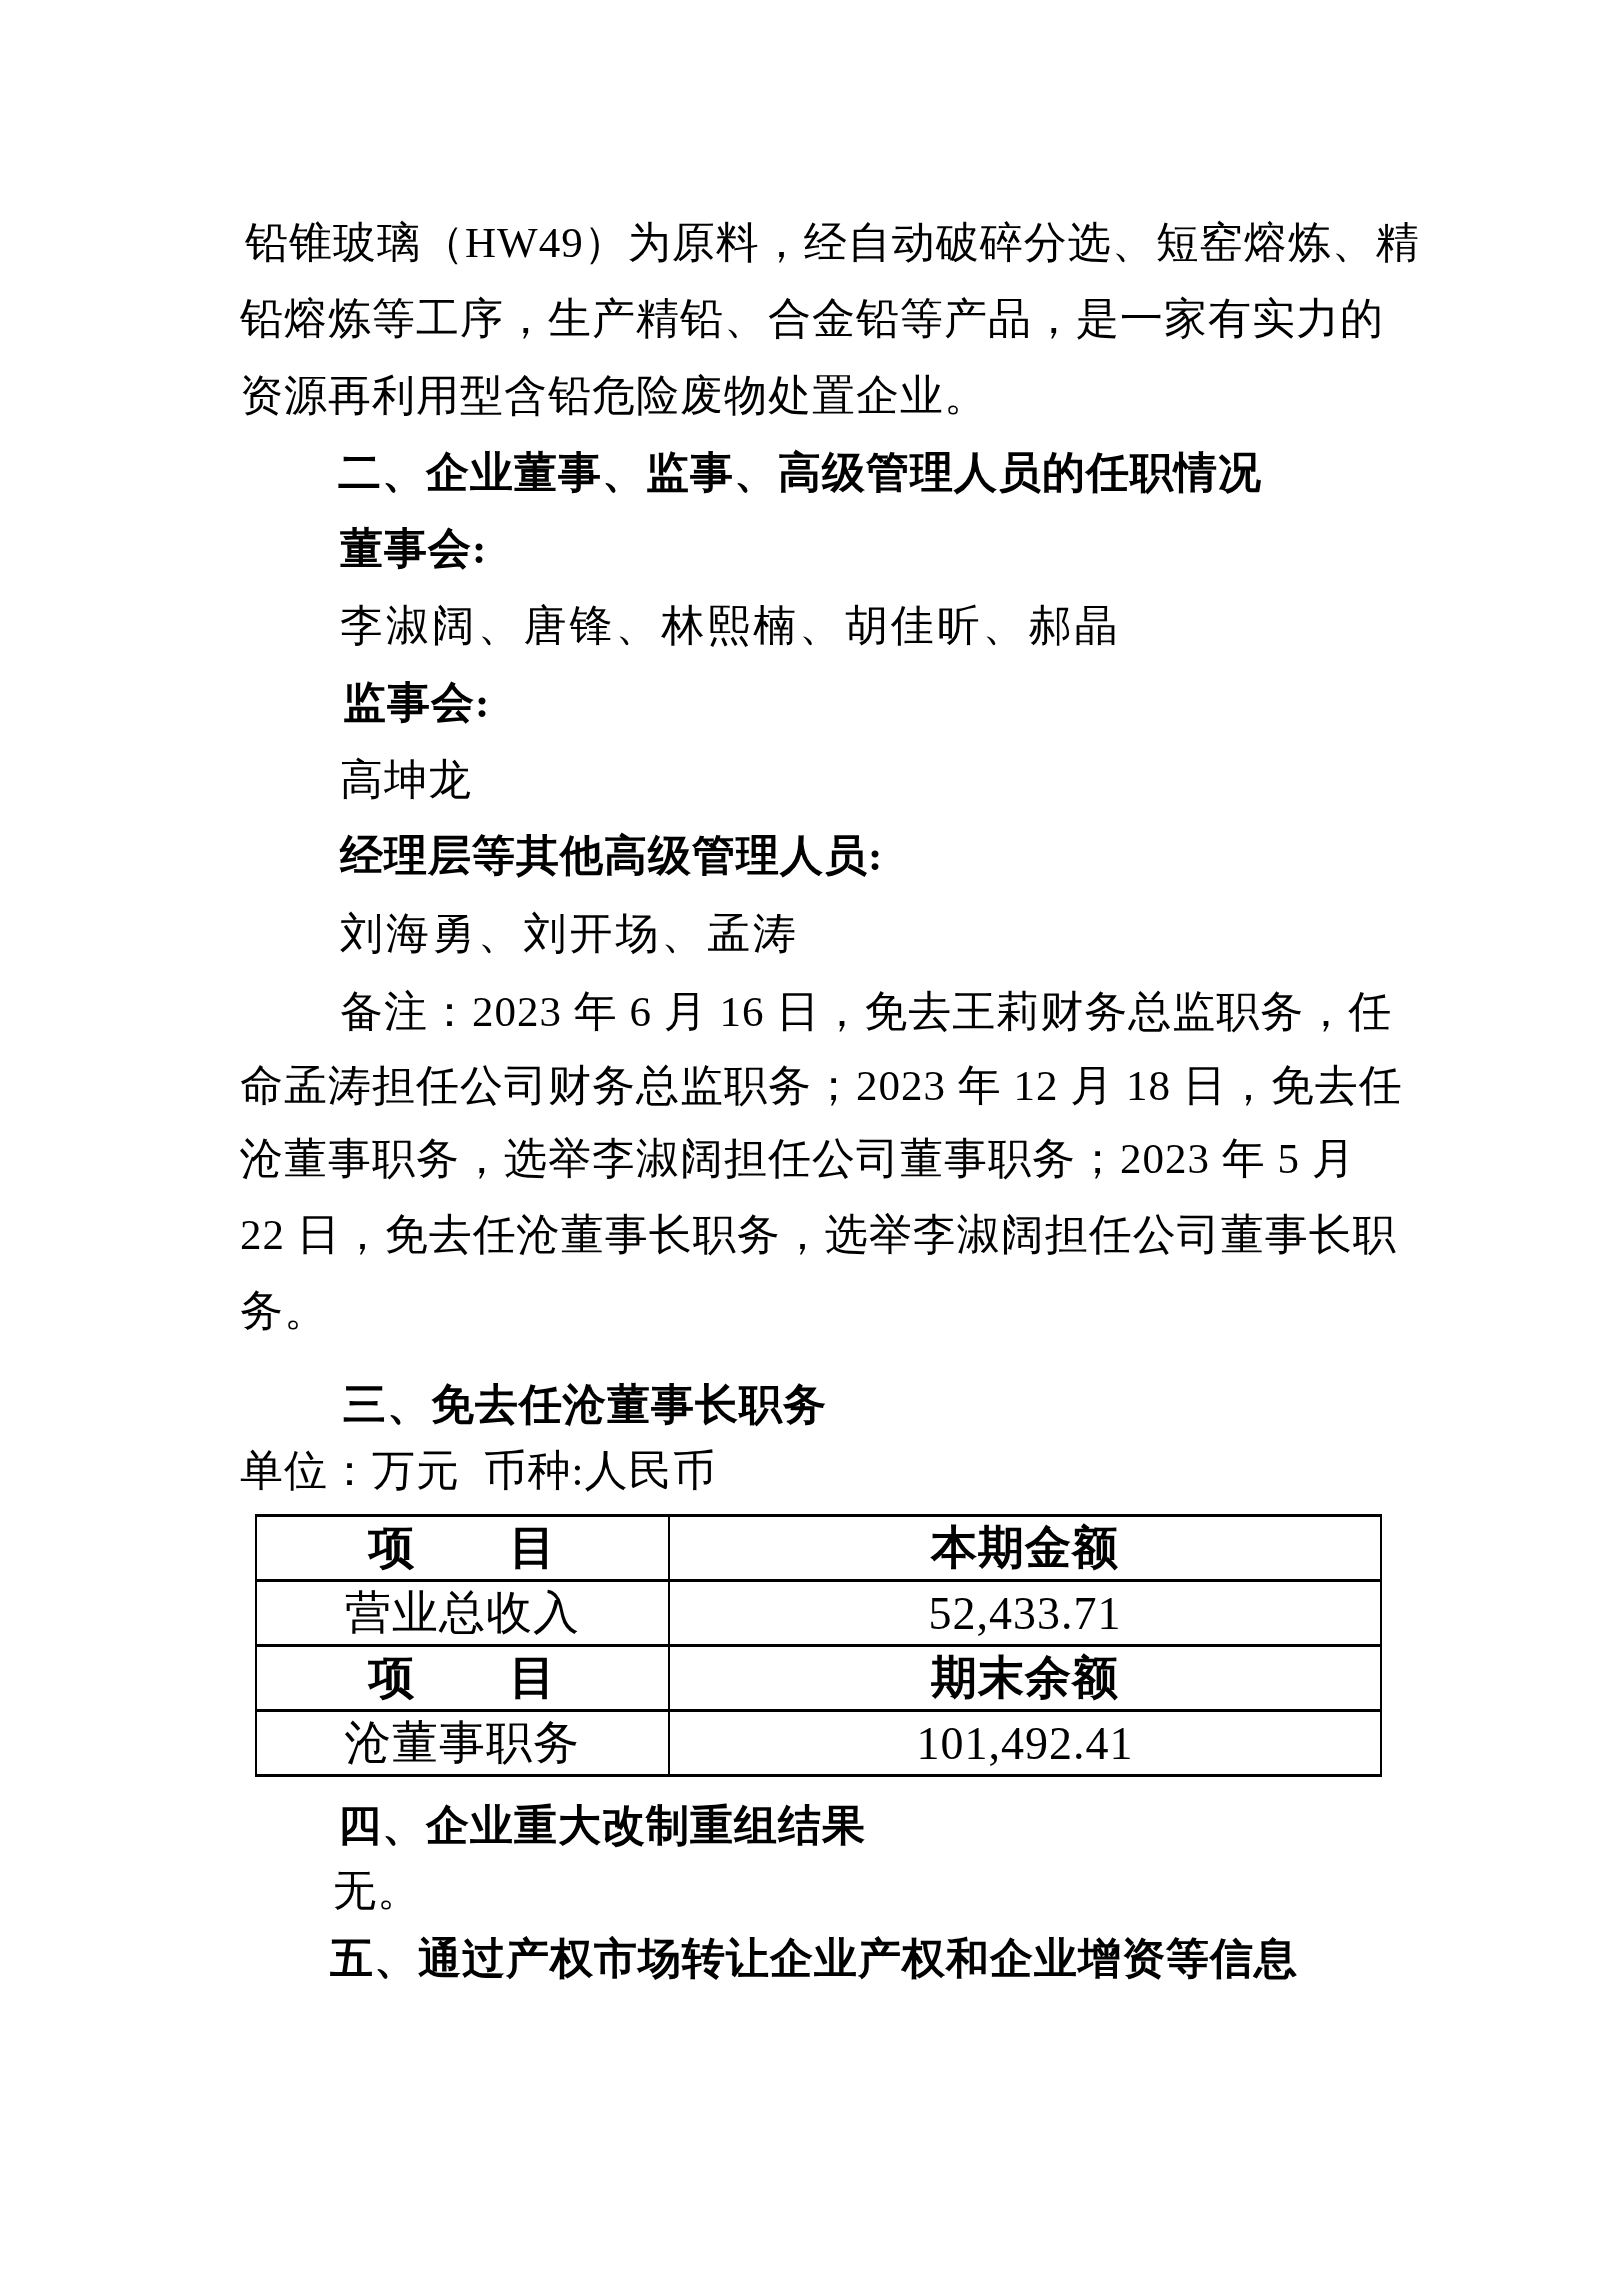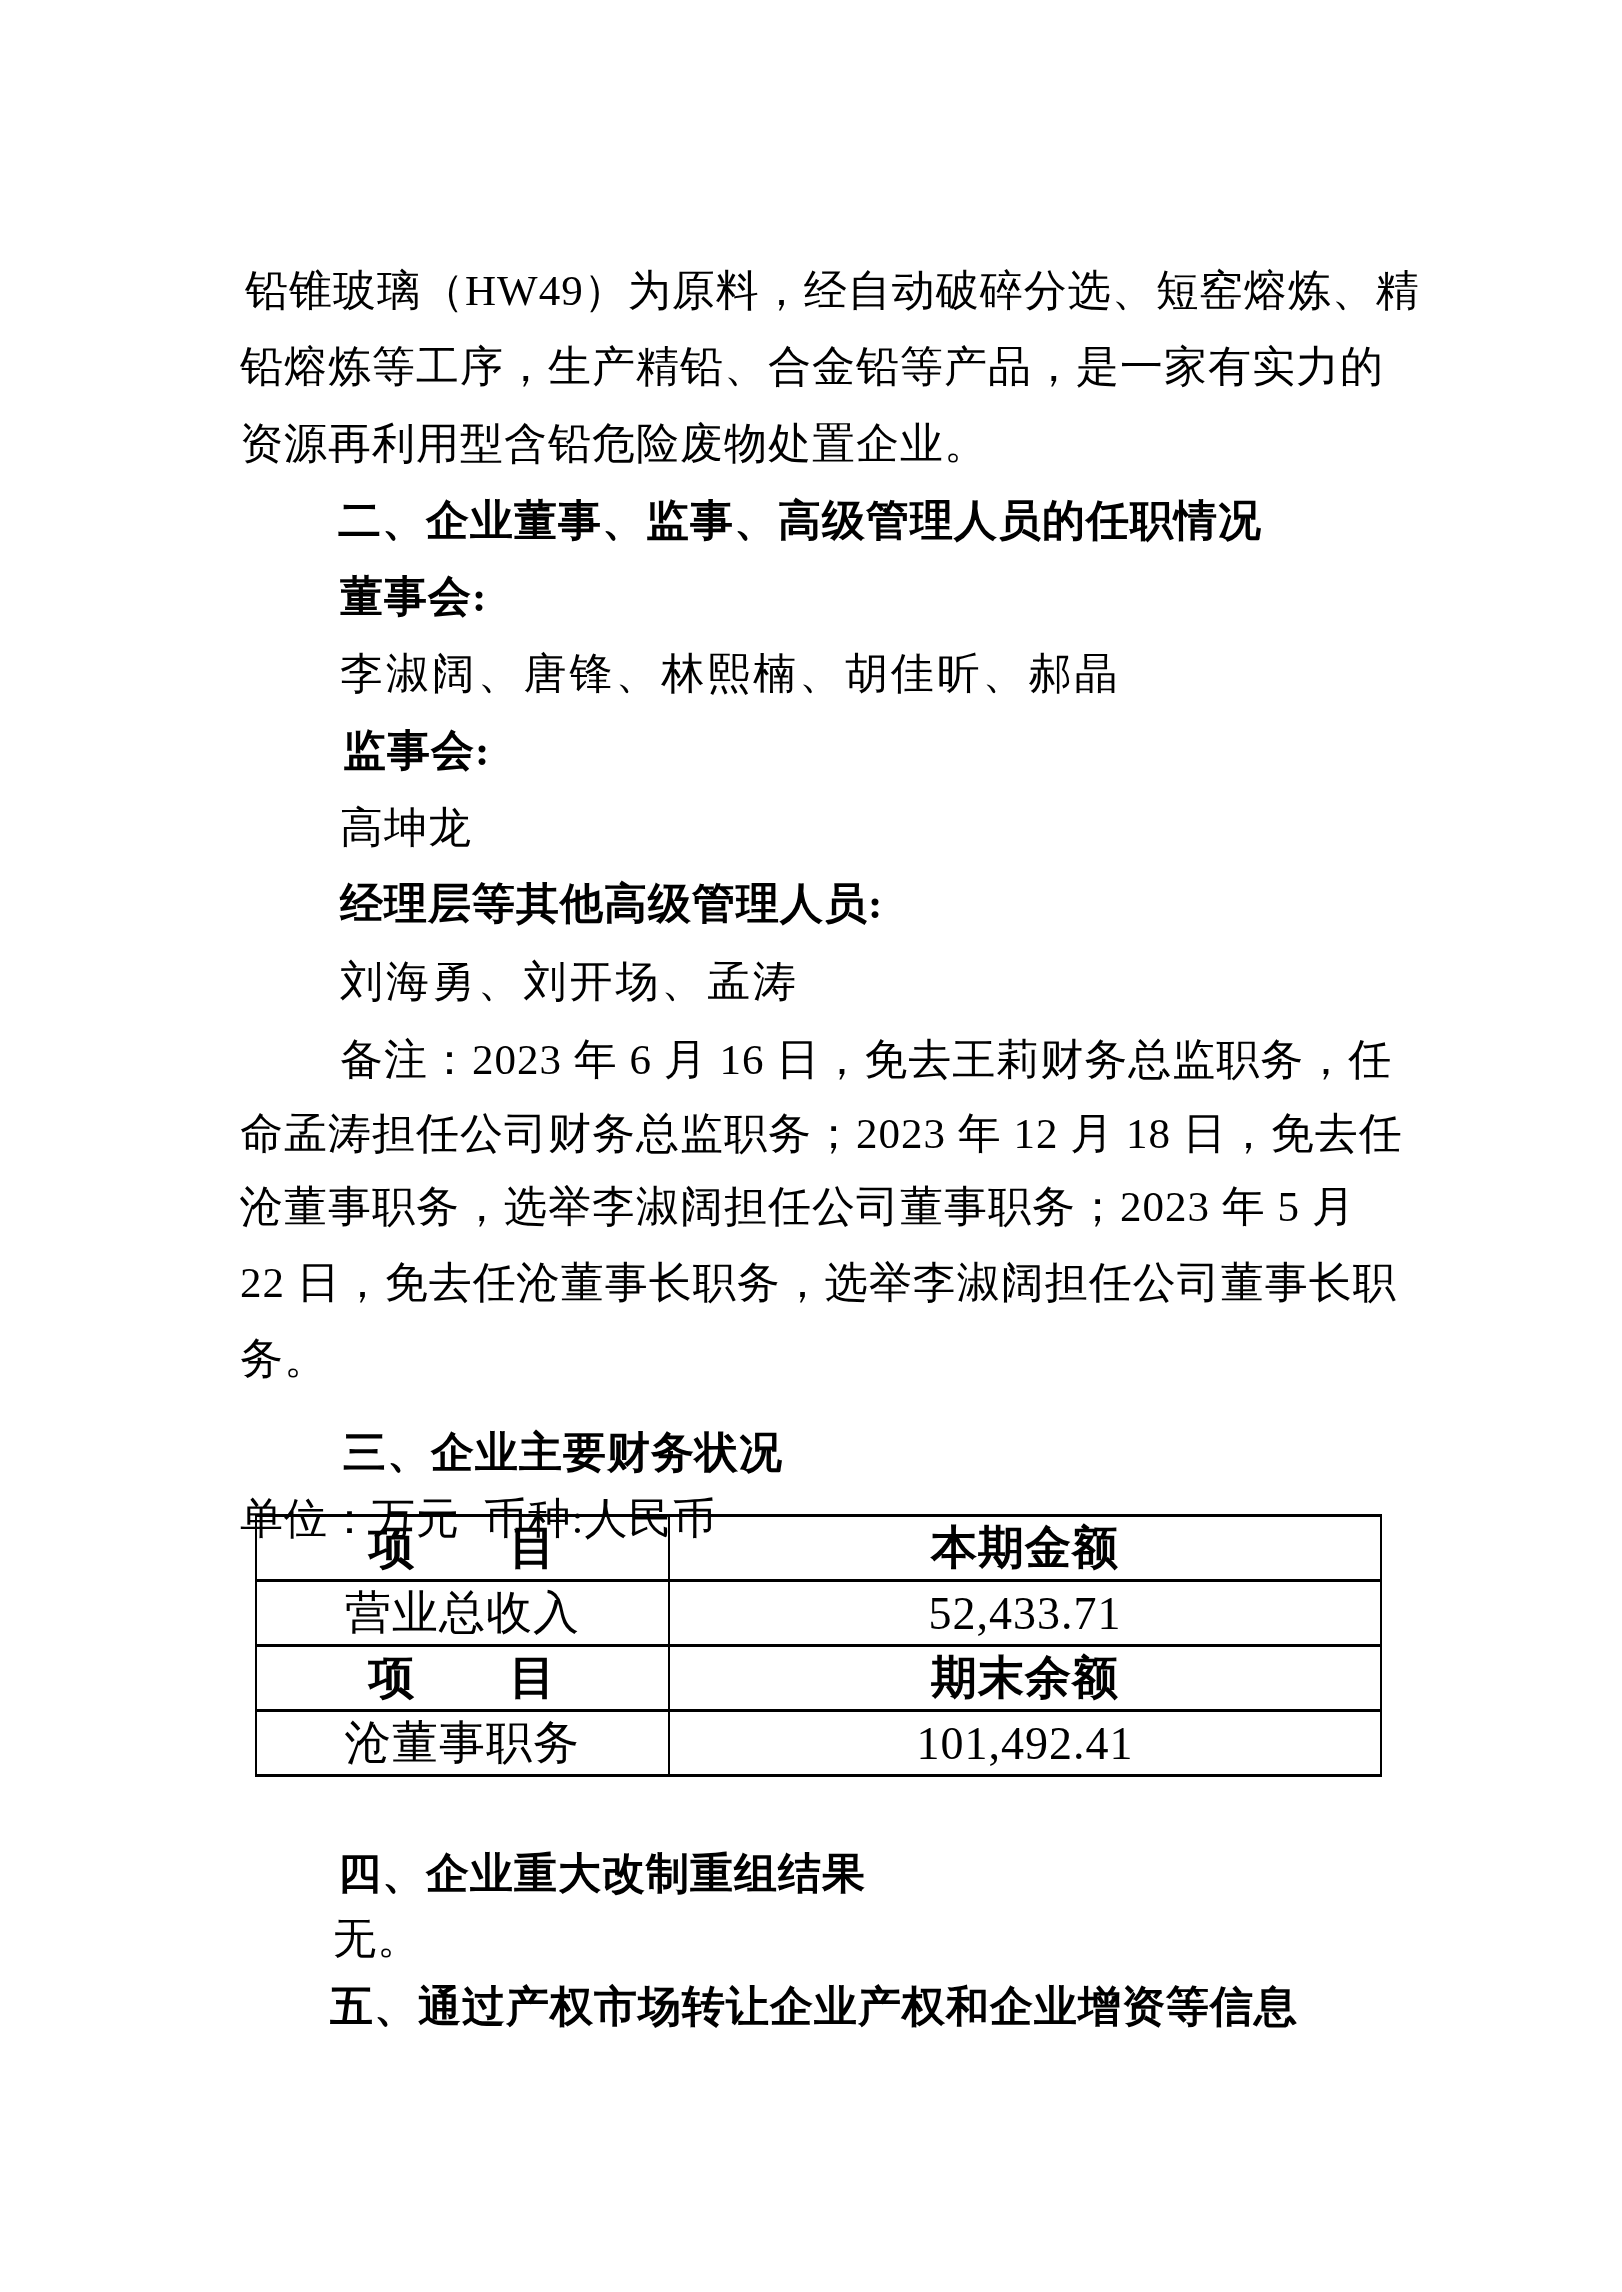--- a/index.html
+++ b/index.html
@@ -11,21 +11,20 @@
     color: #000000;
     overflow: hidden;
   }
   .page { position: absolute; inset: 0; }
   .ln {
     position: absolute;
     font-size: 43px;
     line-height: 51px;
     letter-spacing: 1px;
     white-space: pre;
-    margin-top: 48px;
   }
   .b { font-weight: bold; }
   .members { letter-spacing: 2.9px; }
   .unit-note {
     left: 240px; width: 1135px;
     text-align: left;
   }
   table.fin {
     position: absolute;
     left: 255px; top: 1514px;
@@ -65,21 +64,21 @@
   <div class="ln" style="left:340px; top:754px;">高坤龙</div>
   <div class="ln b" style="left:340px; top:830px;">经理层等其他高级管理人员:</div>
   <div class="ln members" style="left:340px; top:908px;">刘海勇、刘开场、孟涛</div>
 
   <div class="ln" style="left:340px; top:986px;">备注：2023 年 6 月 16 日，免去王莉财务总监职务，任</div>
   <div class="ln" style="left:240px; top:1060px;">命孟涛担任公司财务总监职务；2023 年 12 月 18 日，免去任</div>
   <div class="ln" style="left:240px; top:1133px;">沧董事职务，选举李淑阔担任公司董事职务；2023 年 5 月</div>
   <div class="ln" style="left:240px; top:1209px;">22 日，免去任沧董事长职务，选举李淑阔担任公司董事长职</div>
   <div class="ln" style="left:240px; top:1285px;">务。</div>
 
-  <div class="ln b" style="left:343px; top:1379px;">三、企业主要财务状况</div>
+  <div class="ln b" style="left:343px; top:1379px;">三、免去任沧董事长职务</div>
   <div class="ln unit-note" style="top:1445px;">单位：万元  币种:人民币</div>
 
   <table class="fin">
     <tbody>
       <tr class="hdr">
         <td class="c1">项　　目</td>
         <td class="c2">本期金额</td>
       </tr>
       <tr>
         <td class="c1">营业总收入</td>

